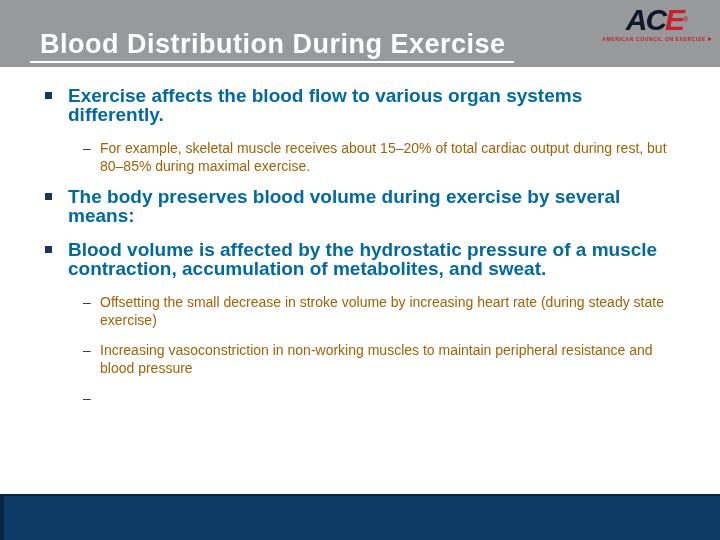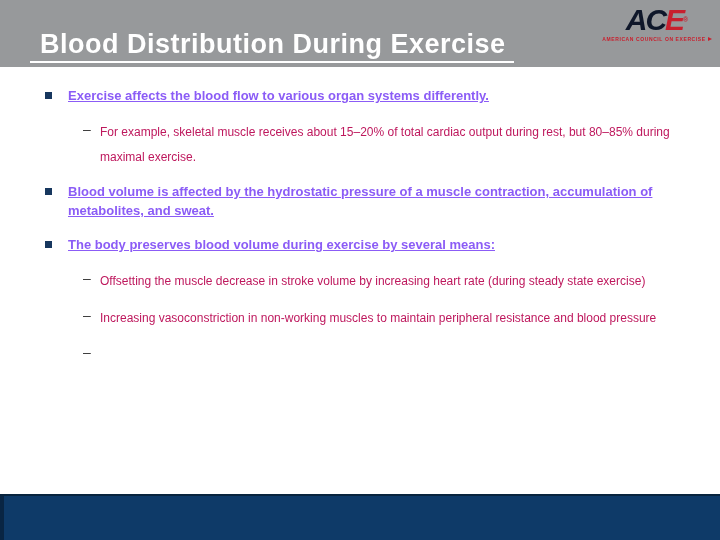--- a/index.html
+++ b/index.html
@@ -97,44 +97,43 @@
   }
   .sq {
     flex: none;
     width: 7px;
     height: 7px;
     background: #17375e;
     margin-top: 6px;
     margin-right: 16px;
   }
   .bullet-text {
-    font-size: 13px;
-    font-weight: bold;
-    color: #8b5cf6;
+    font-size: 19px;
+    font-weight: bold;
+    color: #0369a1;
     line-height: 19px;
     max-width: 590px;
-    text-decoration: underline;
   }
   .sub {
     display: flex;
     align-items: flex-start;
     margin-left: 38px;
     margin-bottom: 12px;
   }
   .dash {
     flex: none;
     width: 17px;
     font-size: 14px;
     color: #3f3f3f;
     line-height: 18px;
   }
   .sub-text {
-    font-size: 12px;
-    color: #be185d;
-    line-height: 25px;
+    font-size: 14px;
+    color: #a16207;
+    line-height: 18px;
     max-width: 578px;
   }
 
   
   .bottom-bar {
     position: absolute;
     left: 0; bottom: 0;
     width: 720px;
     height: 44px;
     background: #0e3a68;
@@ -164,31 +163,31 @@
       <div class="bullet-text">Exercise affects the blood flow to various organ systems differently.</div>
     </div>
 
     <div class="sub">
       <span class="dash">–</span>
       <div class="sub-text">For example, skeletal muscle receives about 15–20% of total cardiac output during rest, but 80–85% during maximal exercise.</div>
     </div>
 
     <div class="bullet">
       <span class="sq"></span>
-      <div class="bullet-text">Blood volume is affected by the hydrostatic pressure of a muscle contraction, accumulation of metabolites, and sweat.</div>
+      <div class="bullet-text">The body preserves blood volume during exercise by several means:</div>
     </div>
 
     <div class="bullet">
       <span class="sq"></span>
-      <div class="bullet-text">The body preserves blood volume during exercise by several means:</div>
-    </div>
-
-    <div class="sub">
-      <span class="dash">–</span>
-      <div class="sub-text">Offsetting the muscle decrease in stroke volume by increasing heart rate (during steady state exercise)</div>
+      <div class="bullet-text">Blood volume is affected by the hydrostatic pressure of a muscle contraction, accumulation of metabolites, and sweat.</div>
+    </div>
+
+    <div class="sub">
+      <span class="dash">–</span>
+      <div class="sub-text">Offsetting the small decrease in stroke volume by increasing heart rate (during steady state exercise)</div>
     </div>
 
     <div class="sub">
       <span class="dash">–</span>
       <div class="sub-text">Increasing vasoconstriction in non-working muscles to maintain peripheral resistance and blood pressure</div>
     </div>
 
     <div class="sub">
       <span class="dash">–</span>
     </div>

